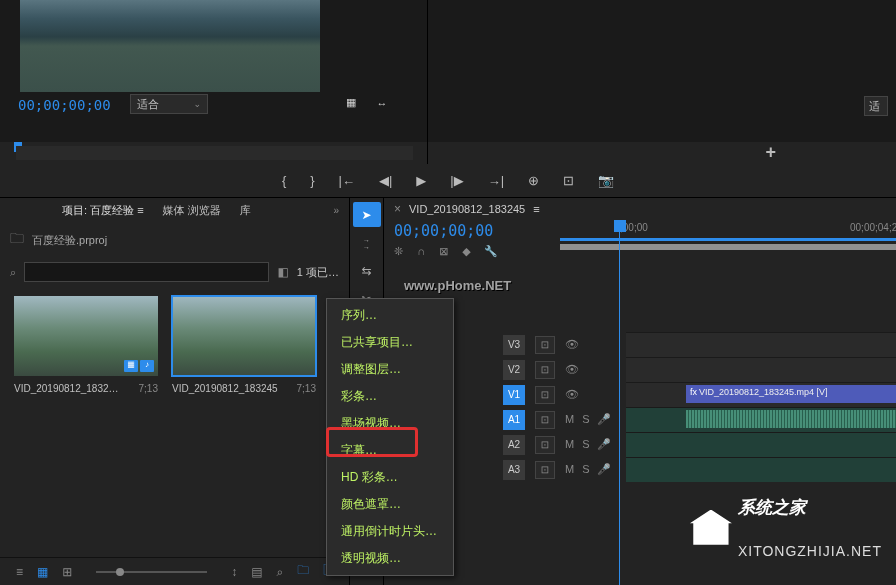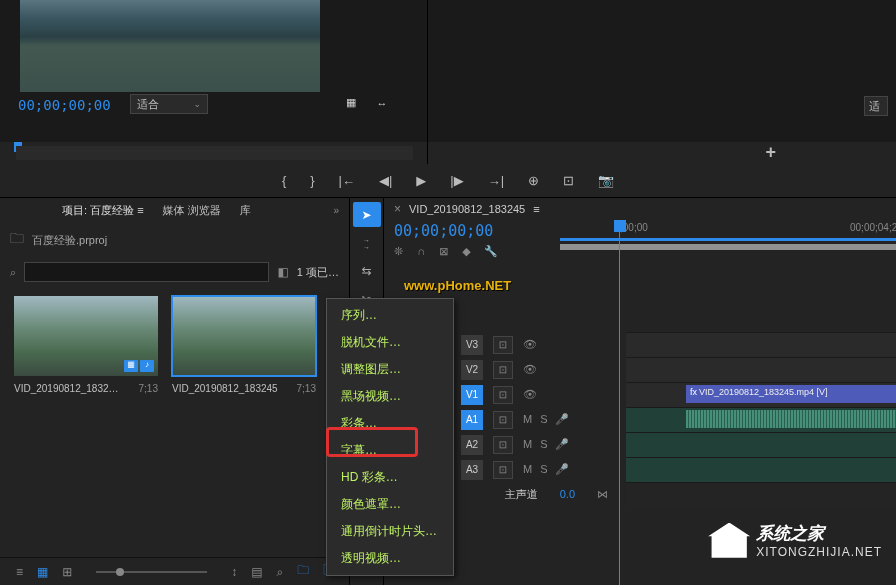--- a/index.html
+++ b/index.html
@@ -74,25 +74,25 @@
 .seq-iconrow { display: flex; gap: 14px; margin-top: 5px; color: #888; }
 .seq-iconrow span { cursor: pointer; font-size: 11px; }
 .seq-head-ruler { flex: 1; position: relative; }
 .ruler-tick-label { position: absolute; top: 2px; color: #888; font-size: 10px; }
 .ruler-line { position: absolute; left: 0; right: 0; top: 18px; height: 3px; background: #2d8ceb; }
 .white-band { position: absolute; left: 0; right: 0; top: 24px; height: 6px; background: #919191; }
 .tl-playhead { position: absolute; left: 60px; top: 0; bottom: 0; }
 .tl-playhead-handle { width: 12px; height: 12px; background: #2d8ceb; margin-left: -6px; }
 .tl-playhead-line { width: 1px; background: #2d8ceb; height: 400px; margin-left: -1px; }
 
-.watermark { position: absolute; left: 20px; top: 80px; color: #eab308; font-size: 13px; font-weight: bold; z-index: 5; text-shadow: 1px 1px #000; }
+.watermark { position: absolute; left: 20px; top: 80px; color: #a3a3a3; font-size: 13px; font-weight: bold; z-index: 5; text-shadow: 1px 1px #000; }
 
 .tracks-area { position: relative; }
 .track-row { display: flex; height: 25px; align-items: center; }
-.track-head { flex: 0 0 242px; display: flex; align-items: center; gap: 10px; padding-left: 77px; }
+.track-head { flex: 0 0 242px; display: flex; align-items: center; gap: 10px; padding-left: 119px; }
 .track-id { width: 22px; height: 20px; background: #3a3a3a; color: #ccc; font-size: 10px; display: flex; align-items: center; justify-content: center; }
 .track-id.active { background: #2d8ceb; color: #fff; }
 .track-toggle { width: 20px; height: 18px; background: #2a2a2a; border: 1px solid #444; color: #888; font-size: 10px; display: flex; align-items: center; justify-content: center; cursor: pointer; }
 .track-icons { display: flex; gap: 8px; color: #888; font-size: 11px; }
 .track-content { flex: 1; background: #2a2a2a; border-top: 1px solid #1a1a1a; position: relative; height: 100%; }
 .track-audio .track-content { background: #214038; }
 .clip-video { position: absolute; left: 60px; top: 2px; height: 18px; background: #4e5bb9; padding: 2px 4px; color: #eee; font-size: 9px; white-space: nowrap; overflow: hidden; }
 .clip-audio { position: absolute; left: 60px; top: 2px; right: 0; height: 18px; background: #1a3830; }
 .audio-wave { width: 100%; height: 100%; background: repeating-linear-gradient(90deg, #2f6e5a 0px, #5fb096 1px, #2f6e5a 2px, #215040 3px); }
 .master-row { display: flex; height: 24px; }
@@ -100,21 +100,21 @@
 .master-label { color: #ccc; font-size: 11px; }
 .master-val { color: #2d8ceb; font-size: 11px; }
 
 .context-menu { position: absolute; left: 326px; top: 298px; width: 128px; background: #2b2b2b; border: 1px solid #555; box-shadow: 2px 2px 6px rgba(0,0,0,0.6); z-index: 100; padding: 3px 0; }
 .menu-item { padding: 5px 14px; color: #bef264; font-size: 12px; cursor: pointer; }
 .highlight-box { position: absolute; left: 326px; top: 427px; width: 92px; height: 30px; border: 3px solid #e03030; border-radius: 4px; z-index: 101; pointer-events: none; }
 
 .logo-wm { position: absolute; right: 14px; bottom: 26px; display: flex; align-items: center; gap: 6px; }
 .logo-house { width: 42px; height: 36px; background: #fff; clip-path: polygon(50% 0, 100% 38%, 92% 38%, 92% 98%, 8% 98%, 8% 38%, 0 38%); position: relative; }
 .logo-text { color: #fff; font-size: 17px; font-weight: bold; font-style: italic; }
-.logo-sub { color: #ddd; font-size: 12px; letter-spacing: 1px; }
+.logo-sub { color: #ddd; font-size: 14px; letter-spacing: 1px; margin-top: 24px; }
 </style>
 </head>
 <body>
 
 <div class="preview-row">
   <div class="preview-left">
     <div class="video-thumb"></div>
     <div class="timecode-left">00;00;00;00</div>
     <div class="fit-dropdown">
       <span>适合</span>
@@ -317,38 +317,30 @@
             <span class="track-id">A3</span>
             <span class="track-toggle">⊡</span>
             <span class="track-icons">
               <span>M</span>
               <span>S</span>
               <span>🎤</span>
             </span>
           </div>
         <div class="track-content"></div>
       </div>
-      <div class="master-row">
-        <div class="master-head">
-          <span class="master-label">主声道</span>
-          <span class="master-val">0.0</span>
-          <span>⋈</span>
-        </div>
-        <div class="track-content" style="background:#242424"></div>
-      </div>
     </div>
   </div>
 </div>
 
 <div class="context-menu">
   <div class="menu-item">序列…</div>
-  <div class="menu-item">脱机文件…</div>
+  <div class="menu-item">已共享项目…</div>
   <div class="menu-item">调整图层…</div>
+  <div class="menu-item">彩条…</div>
   <div class="menu-item">黑场视频…</div>
-  <div class="menu-item">彩条…</div>
   <div class="menu-item">字幕…</div>
   <div class="menu-item">HD 彩条…</div>
   <div class="menu-item">颜色遮罩…</div>
   <div class="menu-item">通用倒计时片头…</div>
   <div class="menu-item">透明视频…</div>
 </div>
 <div class="highlight-box"></div>
 
 <div class="logo-wm">
   <div class="logo-house"></div>

